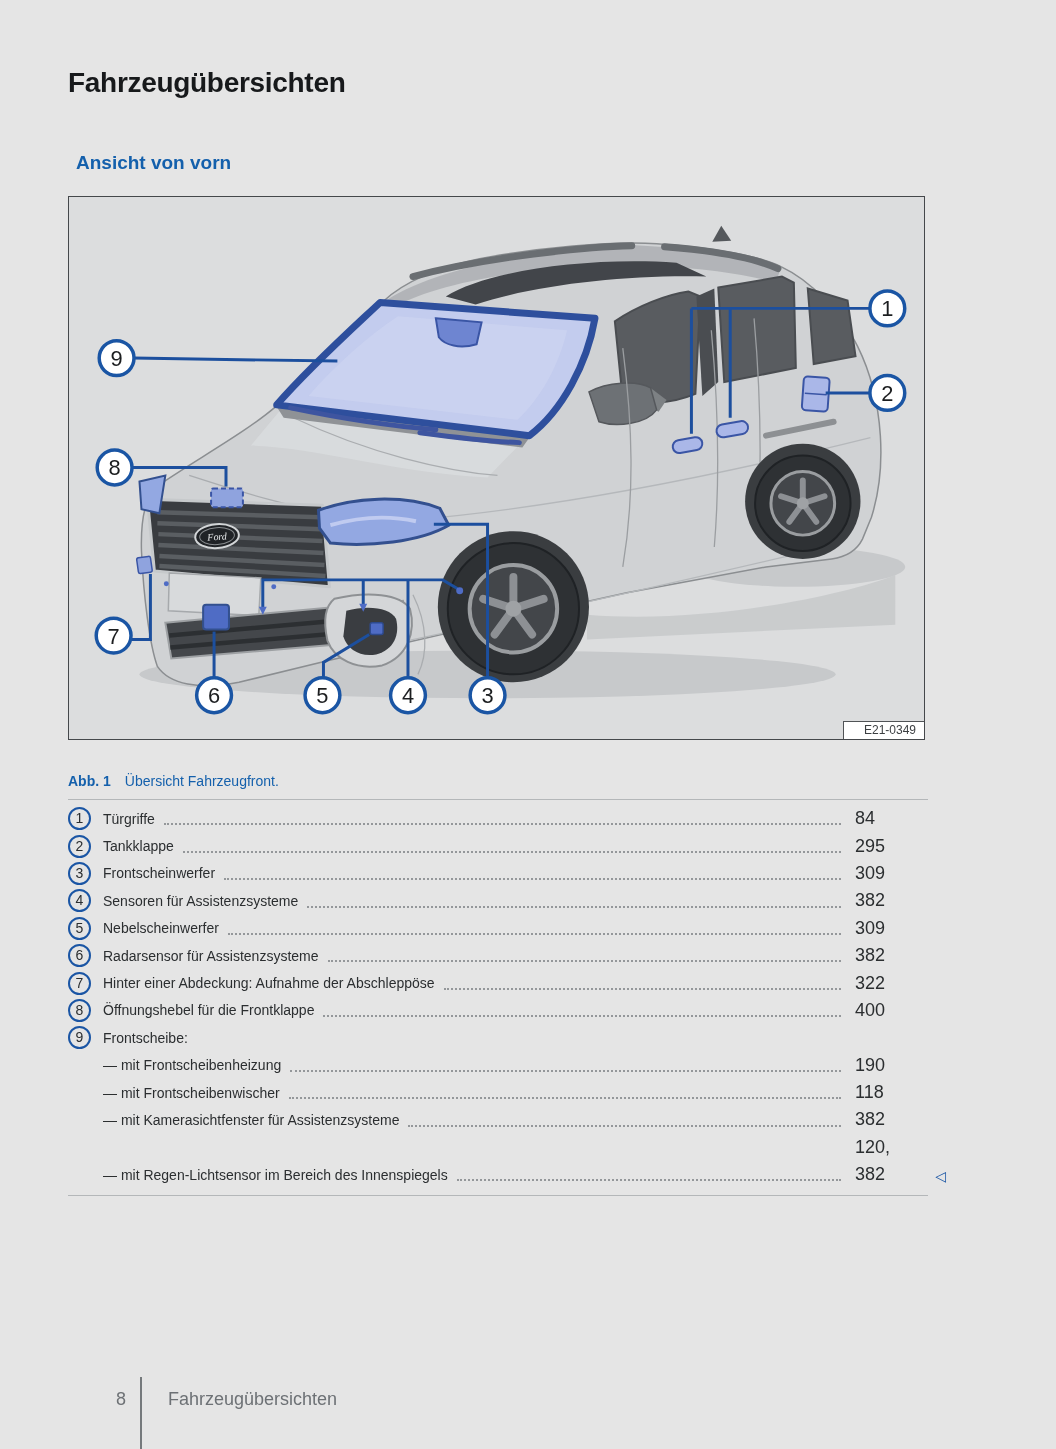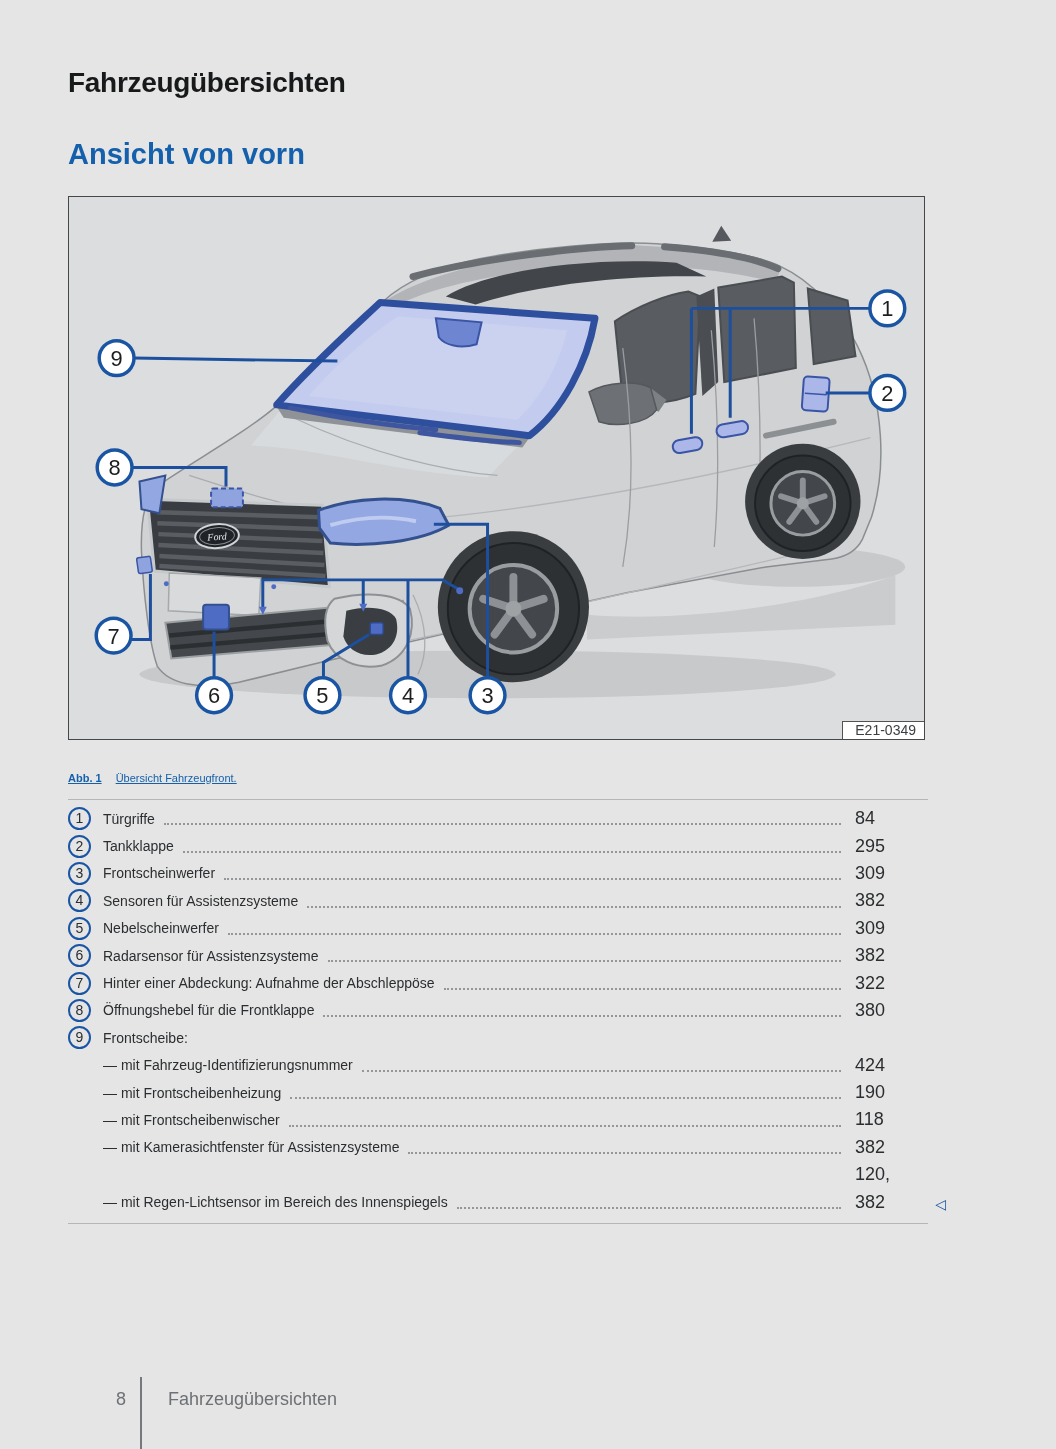--- a/index.html
+++ b/index.html
@@ -8,37 +8,37 @@
     font-family:"Liberation Sans","DejaVu Sans",sans-serif;
     color:#2a2d2f;-webkit-font-smoothing:antialiased;
   }
   .page{position:relative;width:1056px;height:1449px;overflow:hidden;background:#e5e5e5;}
 
   h1.title{
     margin:0;position:absolute;left:68px;top:66px;
     font-size:28px;line-height:33px;font-weight:bold;color:#17191b;letter-spacing:-0.3px;
   }
   h2.section{
-    margin:0;position:absolute;left:68px;top:141px;
-    font-size:29px;line-height:27px;font-weight:bold;color:var(--accent,#1460ac);
+    margin:8px;position:absolute;left:68px;top:141px;
+    font-size:19px;line-height:27px;font-weight:bold;color:var(--accent,#1460ac);
   }
 
   .figure{
     position:absolute;left:68px;top:196px;width:857px;height:544px;
     background:#dcddde;border:1.5px solid #45484b;box-sizing:border-box;
   }
   .figure svg{display:block;width:854px;height:541px;}
   .img-code{
     position:absolute;right:0;bottom:0;background:#ffffff;
     border:1px solid #505356;border-right:none;border-bottom:none;
-    font-size:14px;line-height:14px;color:#3c3f42;padding:1px 8px 2px 12px;
+    font-size:12px;line-height:14px;color:#3c3f42;padding:1px 8px 2px 20px;
   }
 
   .caption{
-    position:absolute;left:68px;top:757px;font-size:11px;line-height:21px;color:var(--accent,#1460ac);text-decoration:underline;
+    position:absolute;left:68px;top:757px;font-size:14px;line-height:21px;color:var(--accent,#1460ac);
   }
   .caption b{font-weight:bold;margin-right:14px;}
 
   .legend{
     position:absolute;left:68px;top:799px;width:860px;
     border-top:1px solid #b4b7b9;border-bottom:1px solid #b4b7b9;
     padding:5px 0 7px 0;
   }
   .row{display:flex;align-items:center;height:27.4px;}
   .num{
@@ -310,36 +310,30 @@
     <span class="num">7</span>
     <span class="lbl">Hinter einer Abdeckung: Aufnahme der Abschleppöse</span>
     <span class="leader"></span>
     <span class="pgnum"><span class="pgval">322</span></span>
   </div>
 
   <div class="row">
     <span class="num">8</span>
     <span class="lbl">Öffnungshebel für die Frontklappe</span>
     <span class="leader"></span>
-    <span class="pgnum"><span class="pgval">380</span></span>
+    <span class="pgnum"><span class="pgval">400</span></span>
   </div>
 
   <div class="row nodots">
     <span class="num">9</span>
     <span class="lbl">Frontscheibe:</span>
     <span class="leader"></span>
     <span class="pgnum"><span class="pgval"></span></span>
   </div>
 
-  <div class="row sub">
-    <span class="num empty"></span>
-    <span class="lbl">— mit Fahrzeug-Identifizierungsnummer</span>
-    <span class="leader"></span>
-    <span class="pgnum"><span class="pgval">424</span></span>
-  </div>
 
   <div class="row sub">
     <span class="num empty"></span>
     <span class="lbl">— mit Frontscheibenheizung</span>
     <span class="leader"></span>
     <span class="pgnum"><span class="pgval">190</span></span>
   </div>
 
   <div class="row sub">
     <span class="num empty"></span>

